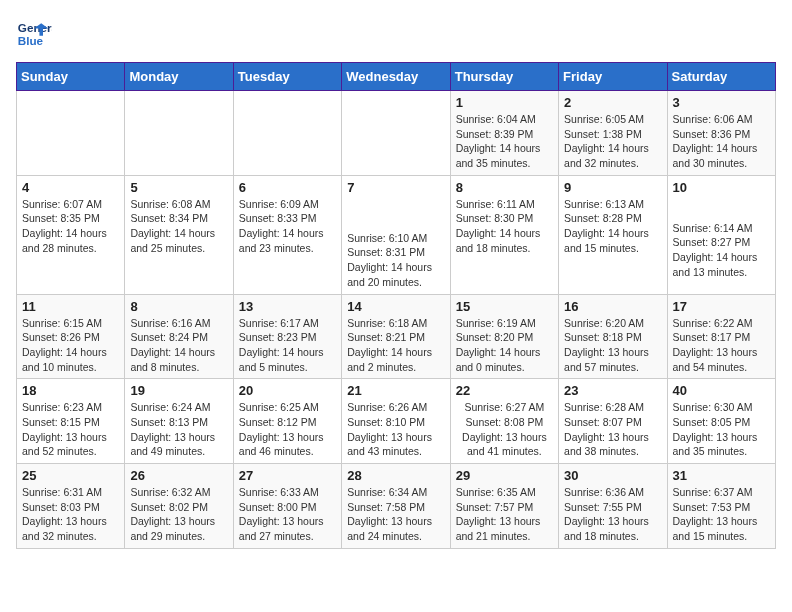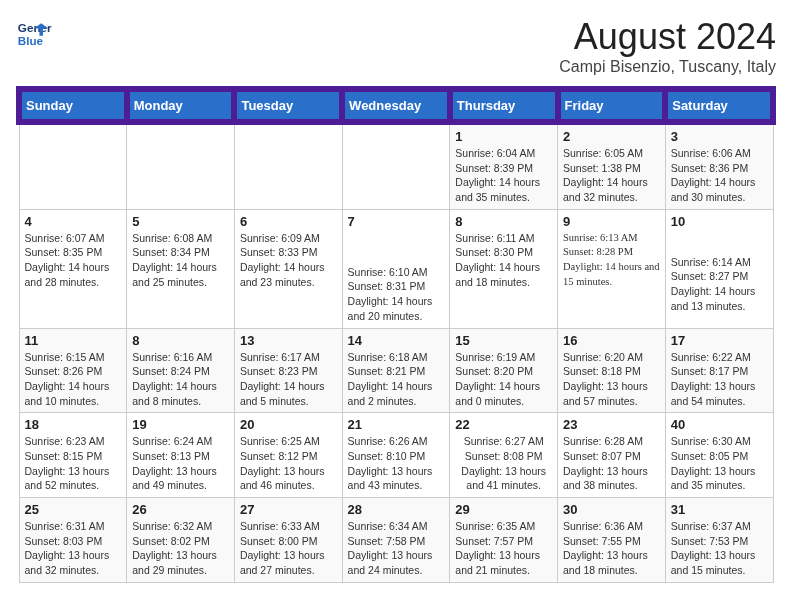--- a/index.html
+++ b/index.html
@@ -40,21 +40,21 @@
       border-collapse: collapse;
       font-size: 11px;
     }
     thead tr th {
       background-color: #2a6fc9;
       color: #fff;
       padding: 6px 4px;
       text-align: left;
       font-size: 13px;
       font-weight: bold;
-      border: 6px solid #4c1d95;
+      border: 1px solid #4c1d95;
     }
     tbody tr td {
       border: 1px solid #ccc;
       vertical-align: top;
       padding: 4px 5px;
       width: calc(100% / 7);
       height: 80px;
       background: #fff;
     }
     tbody tr:nth-child(odd) td {
@@ -78,24 +78,20 @@
 <body>
 
 <div class="header-area">
   <div class="logo">
     <svg class="logo-icon" viewBox="0 0 40 40">
       <text x="2" y="18" font-size="13" font-weight="bold" fill="#1a3a6e">General</text>
       <text x="2" y="32" font-size="13" font-weight="bold" fill="#2a6fc9">Blue</text>
       <polygon points="28,8 36,14 30,14 30,22 26,22 26,14 20,14" fill="#2a6fc9"></polygon>
     </svg>
   </div>
-  <div class="title-area">
-    <div class="main-title">August 2024</div>
-    <div class="subtitle">Campi Bisenzio, Tuscany, Italy</div>
-  </div>
 </div>
 
 <table>
   <thead>
     <tr>
     <th>Sunday</th>
         <th>Monday</th>
         <th>Tuesday</th>
         <th>Wednesday</th>
         <th>Thursday</th>
@@ -154,21 +150,21 @@
 Daylight: 14 hours and 20 minutes.</div>
         </td>
         <td>
           <span class="day-number">8</span>
           <div class="day-info" style="white-space: pre-line;">Sunrise: 6:11 AM
 Sunset: 8:30 PM
 Daylight: 14 hours and 18 minutes.</div>
         </td>
         <td>
           <span class="day-number">9</span>
-          <div class="day-info" style="white-space: pre-line; font-family: Liberation Serif, serif;">Sunrise: 6:13 AM
+          <div class="day-info" style="white-space: pre-line;">Sunrise: 6:13 AM
 Sunset: 8:28 PM
 Daylight: 14 hours and 15 minutes.</div>
         </td>
         <td>
           <span class="day-number">10</span>
           <div class="day-info" style="white-space: pre-line; margin-top: 26px;">Sunrise: 6:14 AM
 Sunset: 8:27 PM
 Daylight: 14 hours and 13 minutes.</div>
         </td>
       </tr>

